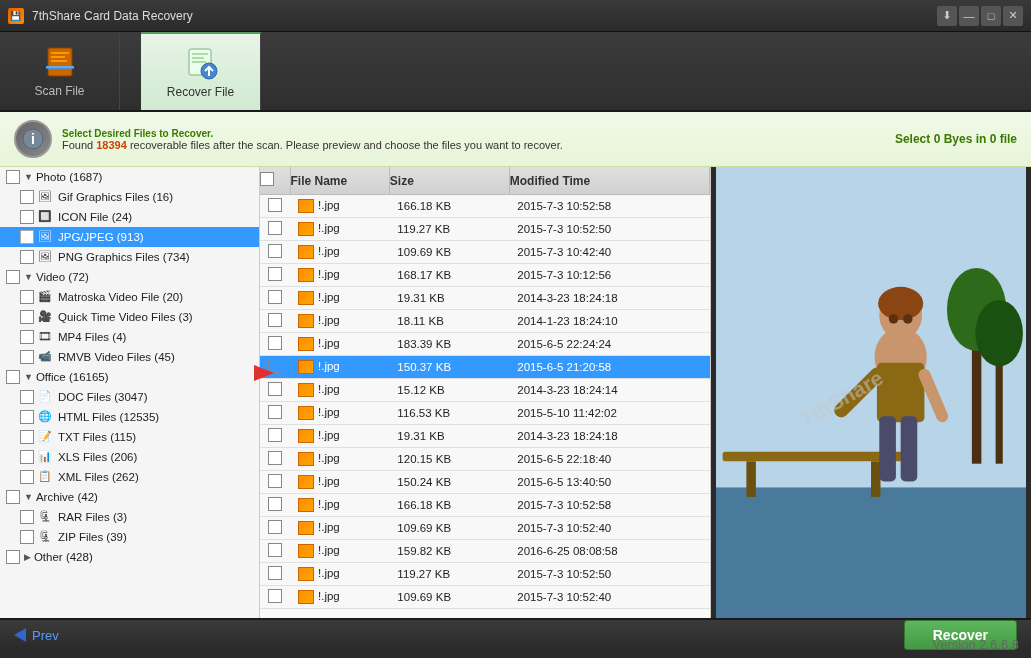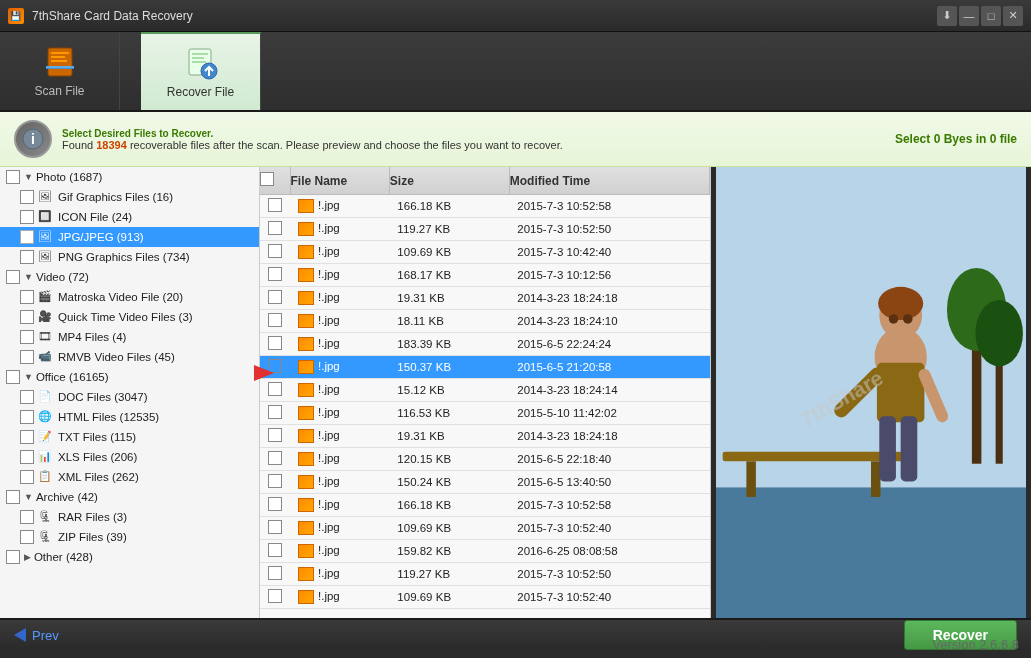--- a/index.html
+++ b/index.html
@@ -559,21 +559,21 @@
     <td>2014-3-23 18:24:18</td>
   </tr>
               <tr>
     <td>
       <span class="row-check" style="background:white;"></span>
     </td>
     <td>
       <span class="file-thumb"></span>!.jpg
     </td>
     <td>18.11 KB</td>
-    <td>2014-3-23 18:24:10</td>
+    <td>2014-1-23 18:24:10</td>
   </tr>
               <tr>
     <td>
       <span class="row-check" style="background:white;"></span>
     </td>
     <td>
       <span class="file-thumb"></span>!.jpg
     </td>
     <td>183.39 KB</td>
     <td>2015-6-5 22:24:24</td>

